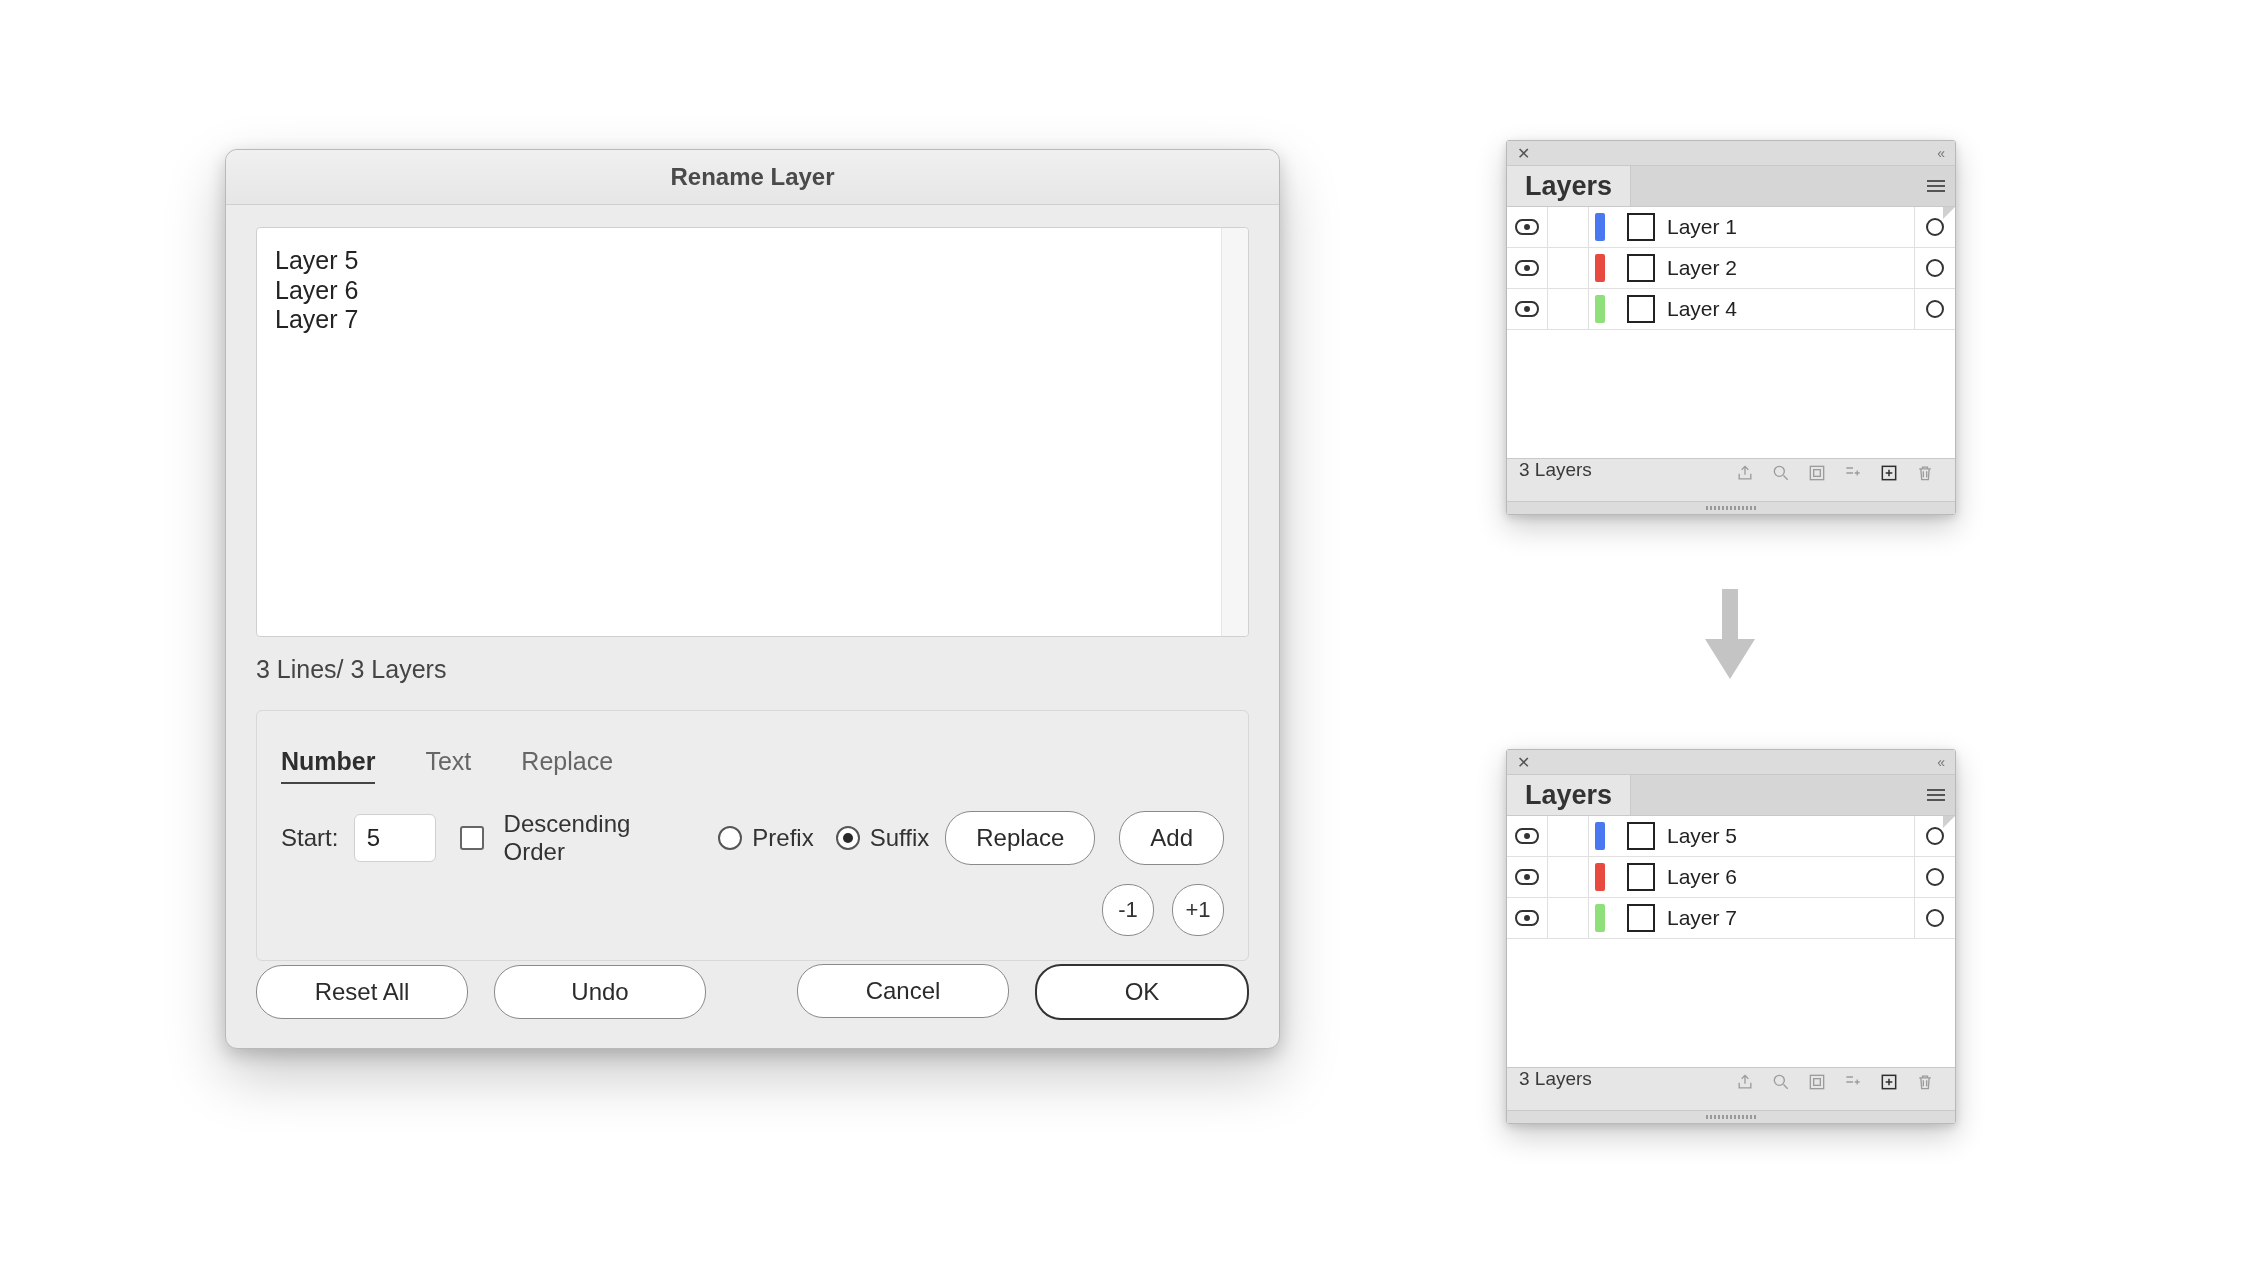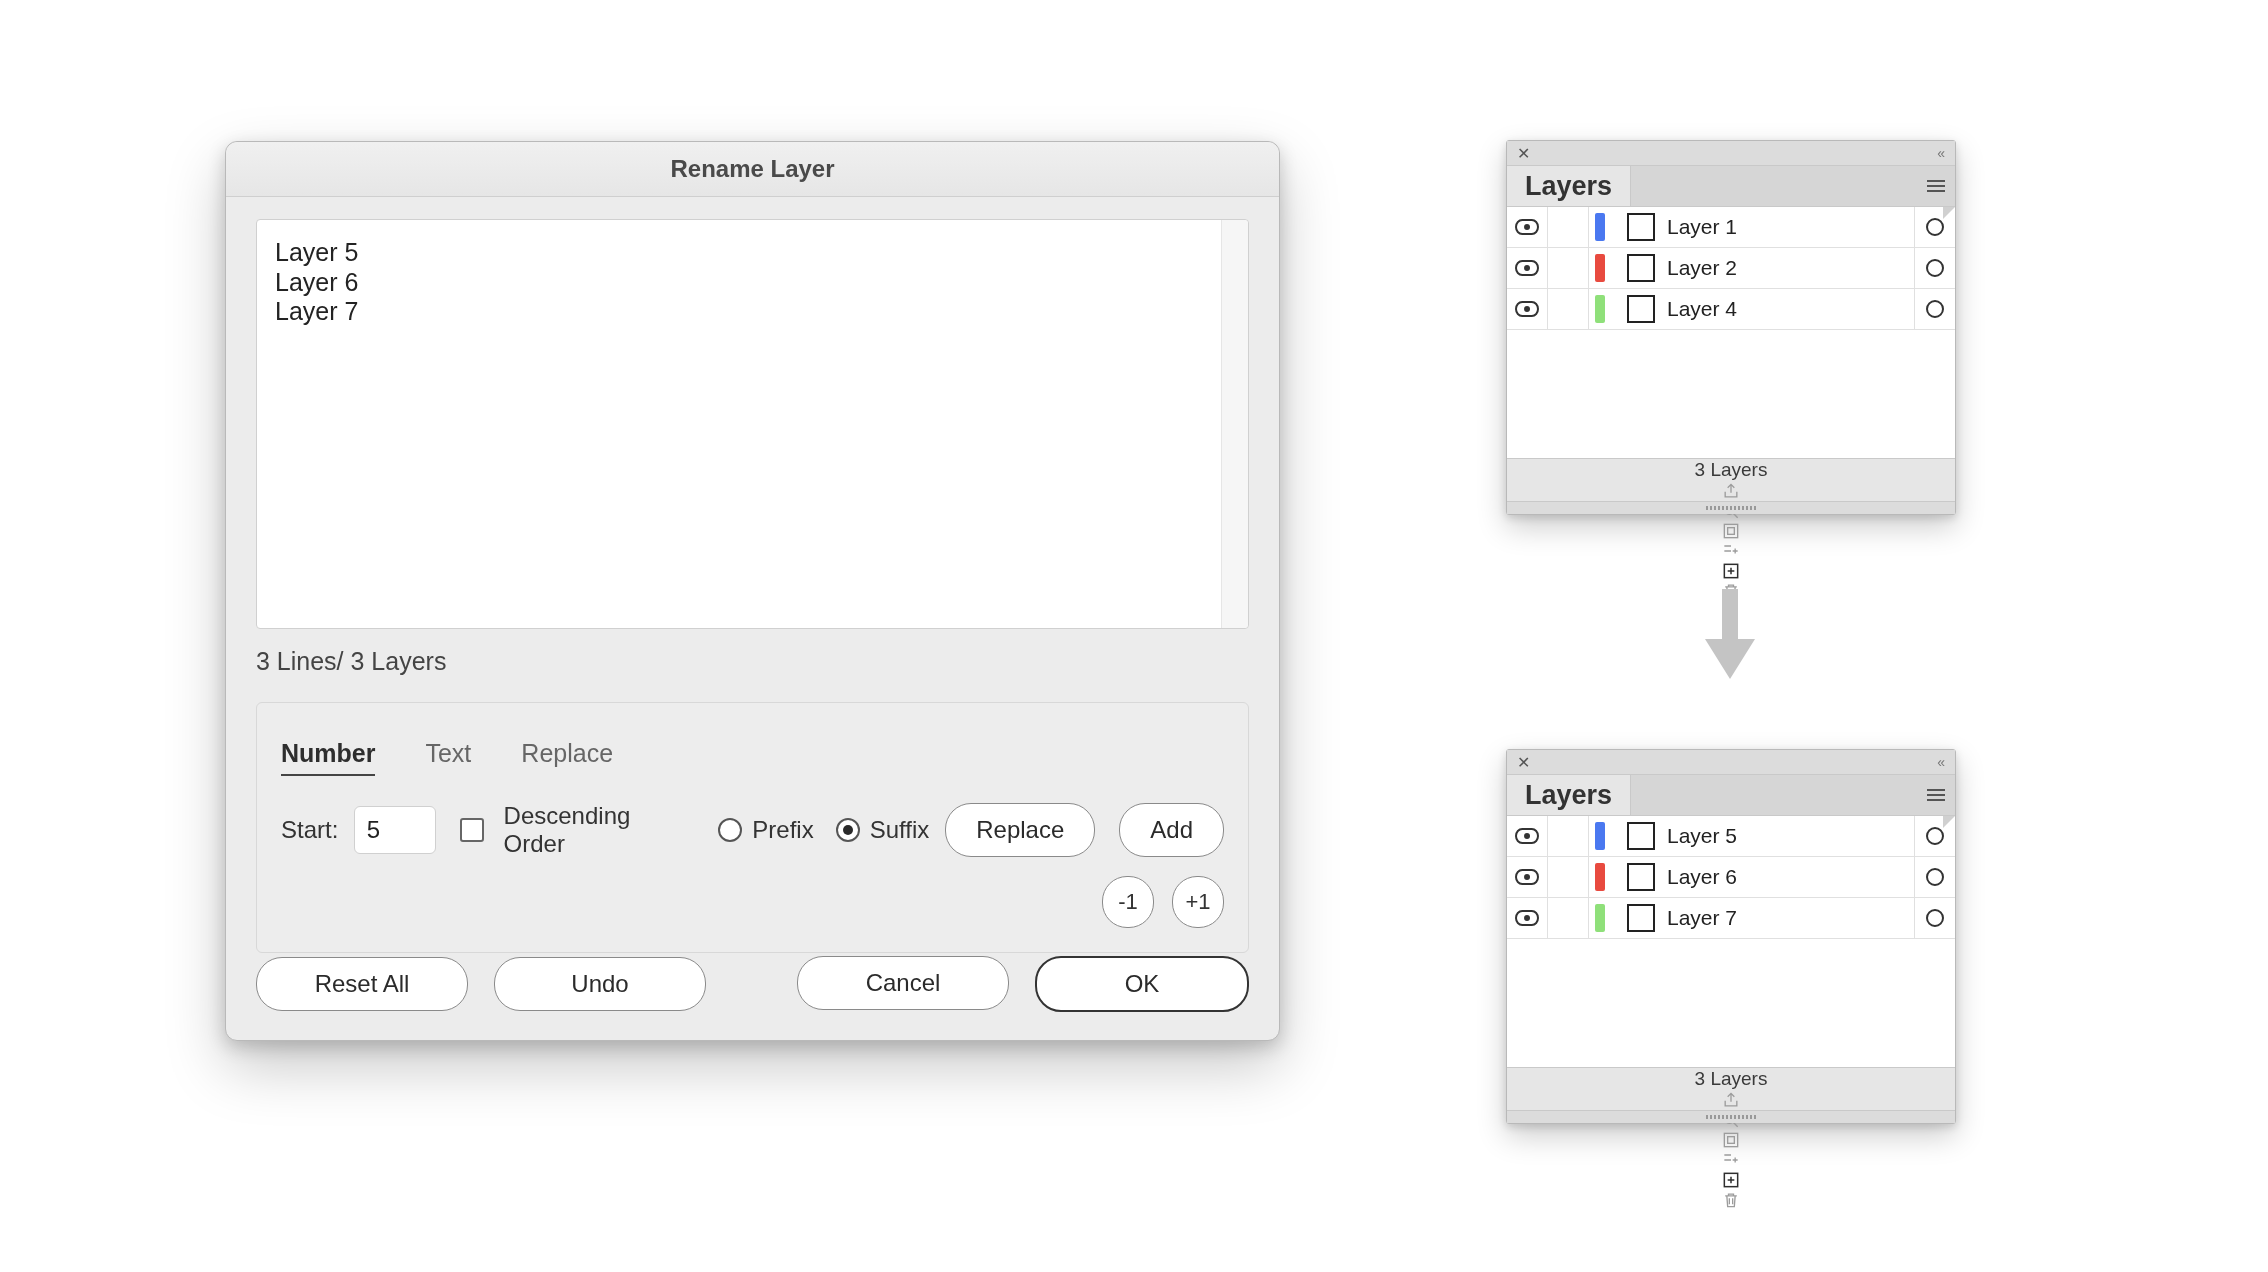--- a/index.html
+++ b/index.html
@@ -1,20 +1,20 @@
 <!DOCTYPE html>
 <html><head>
 <meta charset="utf-8">
 <style>
   html,body{margin:0;padding:0;width:2268px;height:1272px;background:#fff;font-family:-apple-system,BlinkMacSystemFont,"Segoe UI",Helvetica,Arial,sans-serif;-webkit-font-smoothing:antialiased;}
   .stage{position:relative;width:2268px;height:1272px;}
 
   
   .dialog{
-    position:absolute;left:225px;top:141px;width:1055px;height:900px;
+    position:absolute;left:225px;top:149px;width:1055px;height:900px;
     background:#ececec;border:1px solid #b9b9b9;border-radius:12px;
     box-shadow:0 25px 60px rgba(0,0,0,.22),0 6px 18px rgba(0,0,0,.18);
     box-sizing:border-box;
   }
   .dialog-titlebar{
     height:54px;border-bottom:1px solid #cfcfcf;display:flex;align-items:center;justify-content:center;
     border-top-left-radius:12px;border-top-right-radius:12px;
     background:linear-gradient(#f0f0f0,#e6e6e6);
   }
   .dialog-title{font-size:24px;font-weight:700;color:#4a4a4a;}
@@ -104,22 +104,22 @@
   .col-thumb{width:24px;height:24px;border:2px solid #222;margin-left:22px;background:#fff;}
   .col-name{margin-left:12px;flex:1;}
   .col-target{width:40px;display:flex;align-items:center;justify-content:center;border-left:1px solid #e0e0e0;height:100%;}
   .ring{width:14px;height:14px;border:2px solid #333;border-radius:50%;}
   .dogear{position:absolute;right:0;top:0;width:0;height:0;border-left:12px solid #d0d0d0;border-bottom:12px solid transparent;}
   .layer-row:first-child .dogear{display:block;}
   .layer-row:not(:first-child) .dogear{display:none;}
 
   .panel-fill{flex:1;background:#fff;}
   .panel-footer{
-    height:42px;border-top:1px solid #c9c9c9;background:#e6e6e6;display:flex;align-items:center;
-    padding:0 12px;font-size:19px;color:#3a3a3a;flex-direction:column;
+    height:42px;border-top:1px solid #c9c9c9;background:#e6e6e6;display:flex;align-items:flex-start;
+    padding:0 12px;font-size:19px;color:#3a3a3a;
   }
   .panel-footer .count{flex:1;}
   .ficon{width:28px;height:28px;margin:0 4px;display:flex;align-items:center;justify-content:center;}
   .ficon svg{width:20px;height:20px;}
   .stroke{stroke:#9c9c9c;fill:none;stroke-width:1.6;}
   .stroke-dark{stroke:#2e2e2e;fill:none;stroke-width:1.8;}
 
   .panel-grip{height:12px;display:flex;align-items:center;justify-content:center;border-top:1px solid #c9c9c9;background:#dcdcdc;}
   .panel-grip span{width:50px;height:4px;background:repeating-linear-gradient(90deg,#999 0 2px,transparent 2px 4px);}
 

